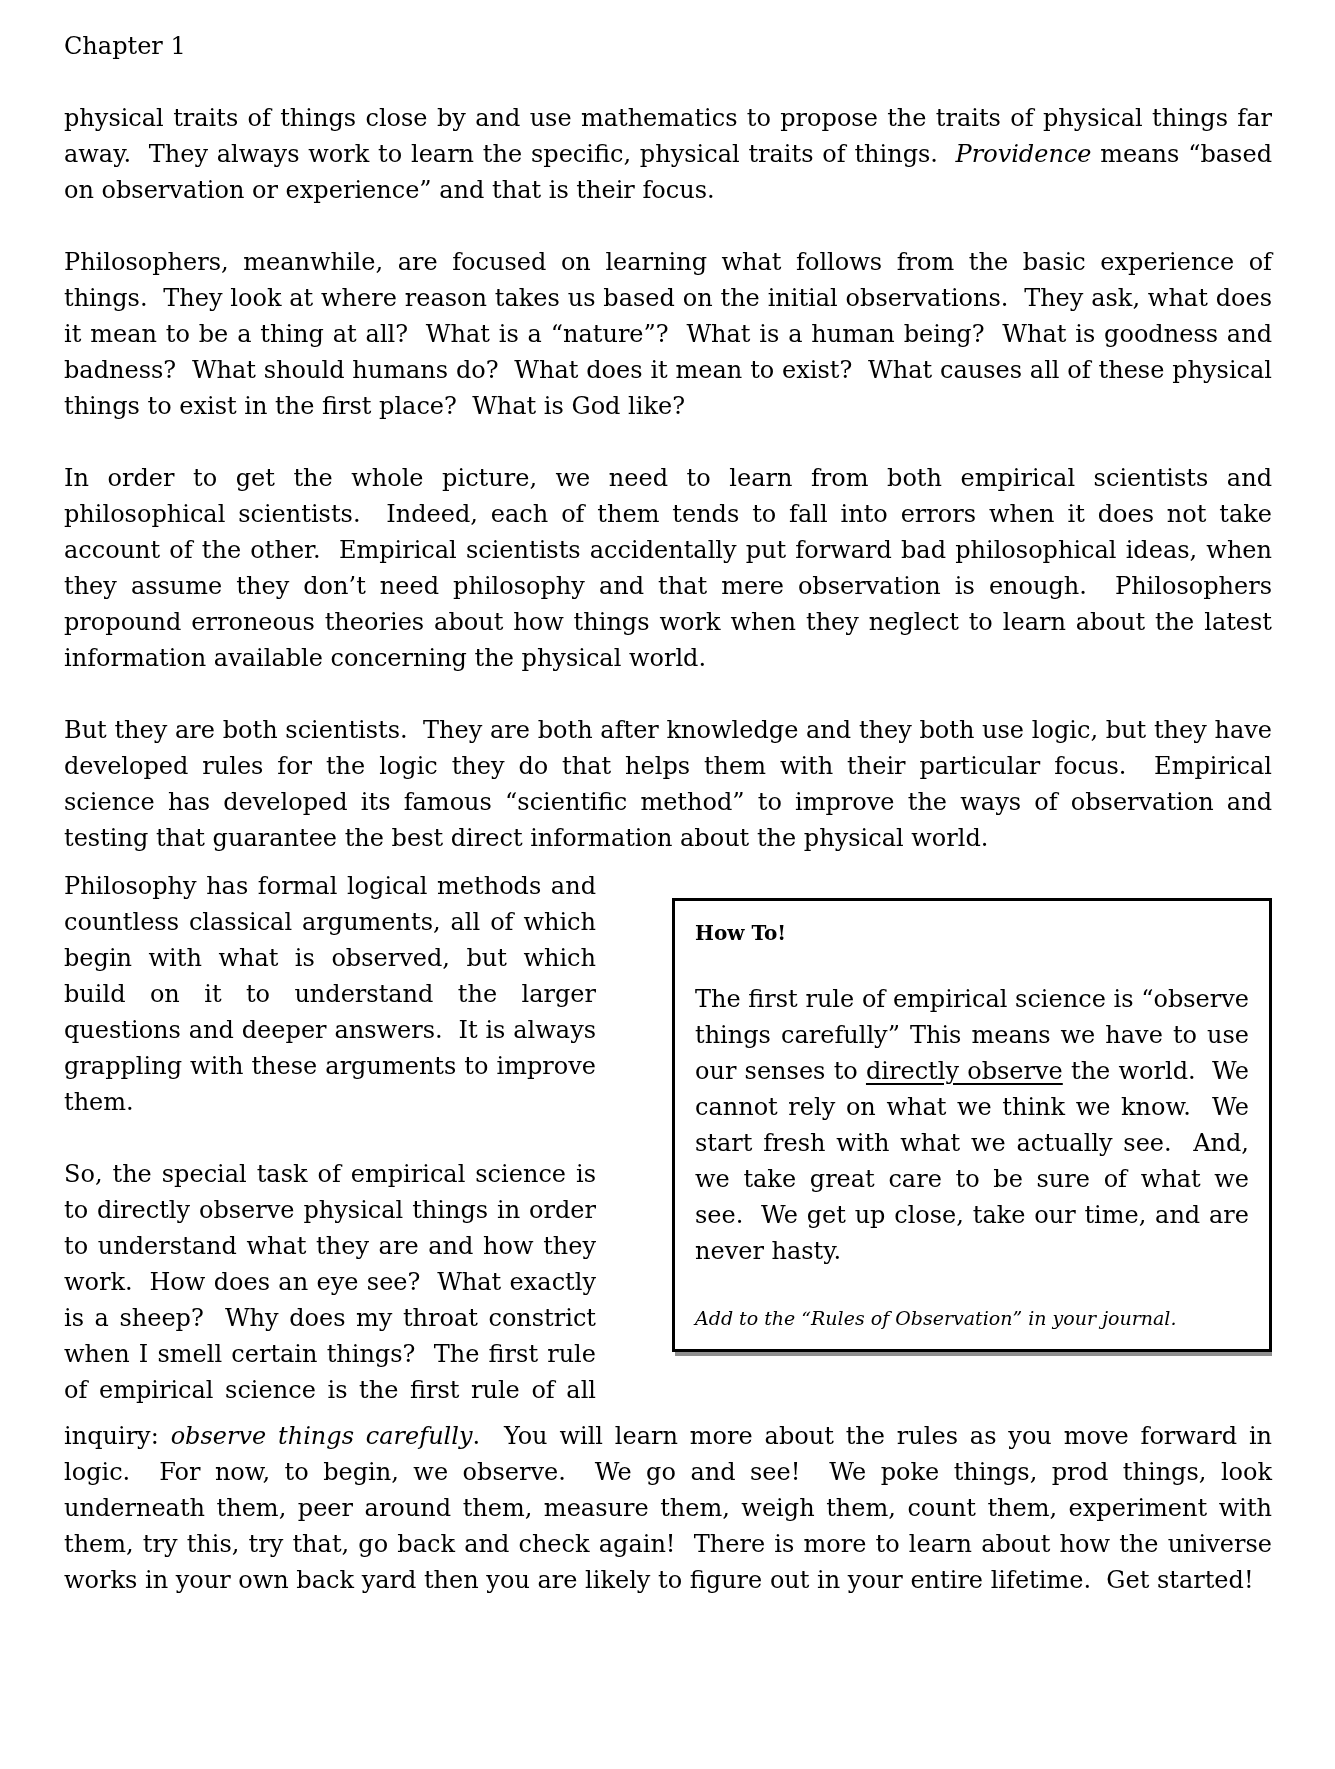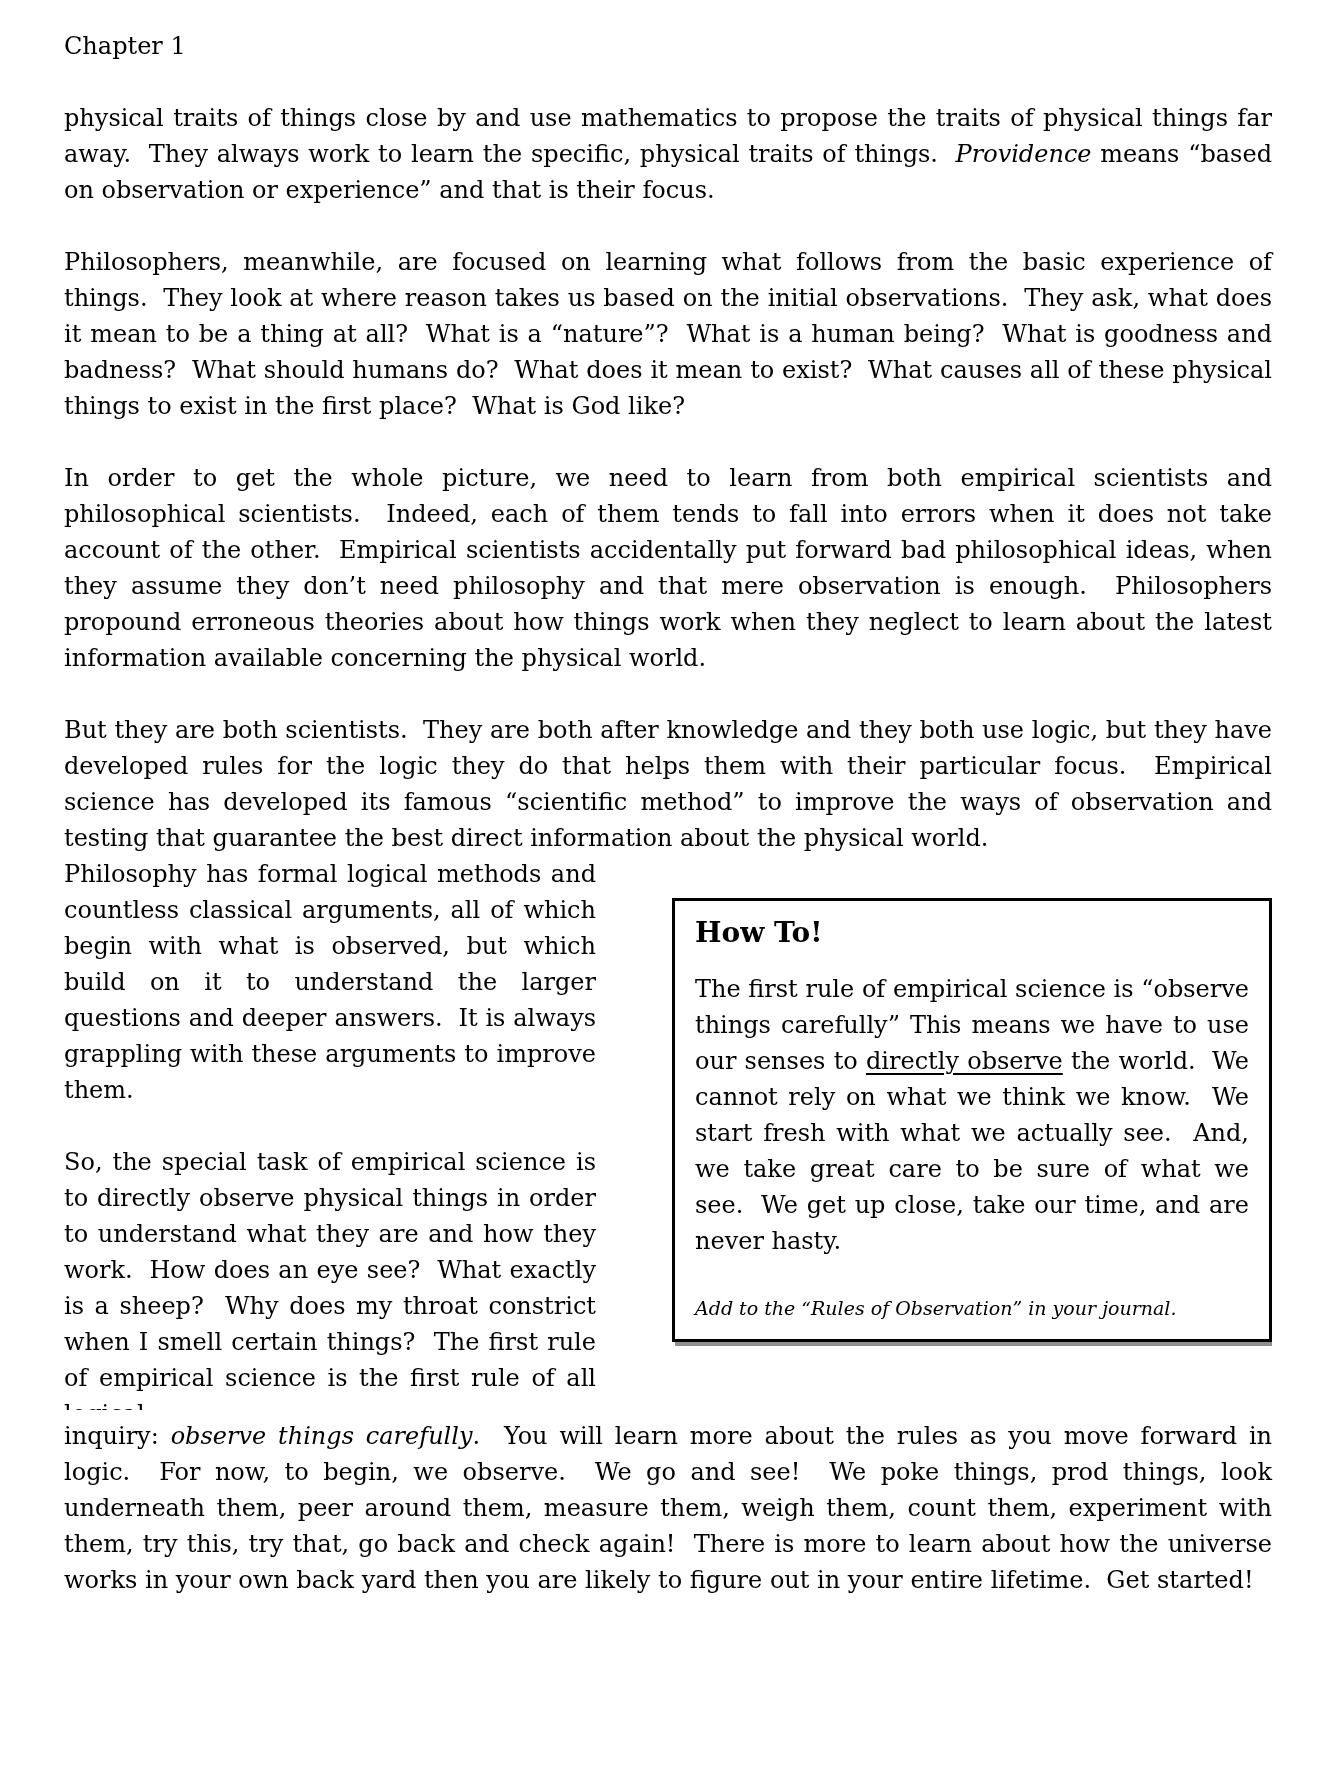--- a/index.html
+++ b/index.html
@@ -29,38 +29,38 @@
   .cols {
     margin-top: 0;
     height: 554px;
     display: flex;
     justify-content: space-between;
     align-items: flex-start;
     overflow: hidden;
   }
   .col-left { width: 532px; }
   .col-left p { margin: 36px 0 0 0; text-align: justify; }
-  .col-left p.cont { margin-top: 0; }
+  .col-left p.cont { margin-top: 12px; }
   .howto {
     box-sizing: border-box;
     width: 600px;
     margin-top: 42px;
     border: 3px solid #000000;
     box-shadow: 3px 4px 0 #8f8f8f;
     padding: 10px 20px 16px 20px;
     background: #ffffff;
   }
   .howto-title {
     font-weight: bold;
-    font-size: 28px;
+    font-size: 20px;
     line-height: 36px;
     margin-top: 4px;
   }
   .howto-body {
-    margin: 20px 0 0 0;
+    margin: 30px 0 0 0;
     text-align: justify;
   }
   .howto-body u {
     text-decoration: underline;
     text-underline-offset: 4px;
     text-decoration-thickness: 1.5px;
   }
   .howto-footer {
     margin: 34px 0 0 0;
     font-style: italic;

